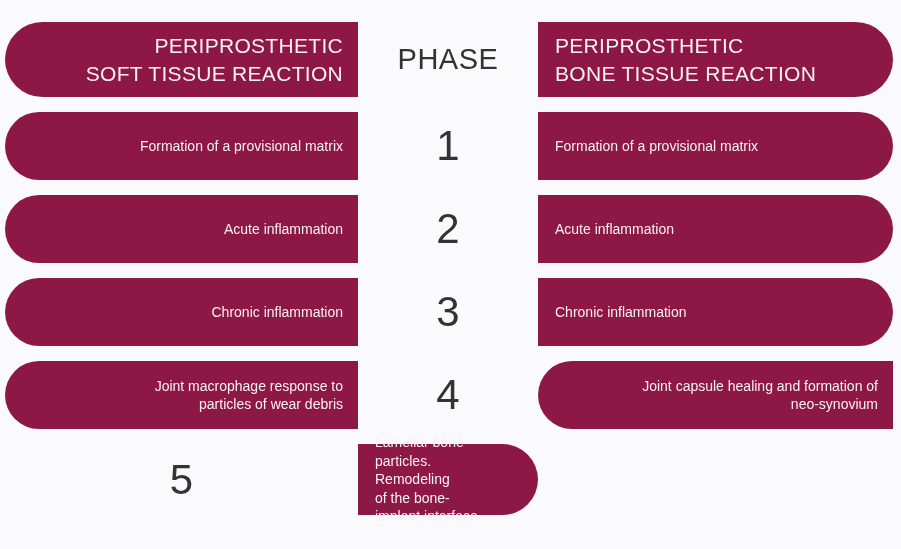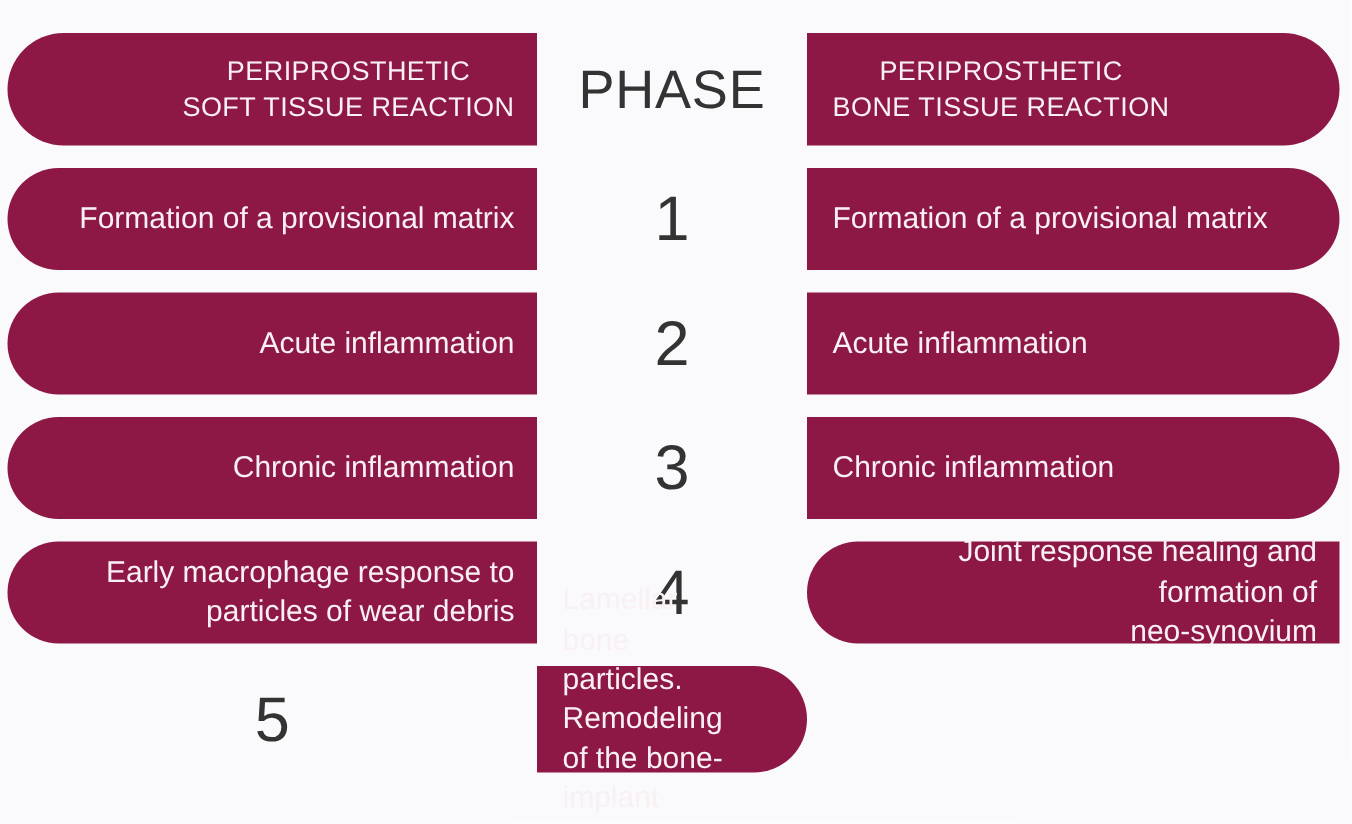--- a/index.html
+++ b/index.html
@@ -23,51 +23,50 @@
     grid-template-rows: 75px 68px 68px 68px 68px 71px;
     row-gap: 15px;
     column-gap: 0;
   }
   .box {
     background: var(--box, #8D1845);
     color: var(--box-text, #F9F0F4);
     display: flex;
     align-items: center;
     box-sizing: border-box;
-    font-size: 20px;
+    font-size: 14px;
     line-height: 1.32;
   }
   .box.left {
     border-radius: 999px 0 0 999px;
     justify-content: flex-end;
     text-align: right;
     padding: 0 15px 0 45px;
   }
   .box.right {
     border-radius: 0 999px 999px 0;
     justify-content: flex-start;
     text-align: left;
     padding: 0 45px 0 17px;
   }
   .box.header {
-    font-size: 18px;
+    font-size: 21px;
     letter-spacing: 0.3px;
-    text-align: center;
   }
   .box-text {
     white-space: pre-line;
   }
   .phase-cell {
     display: flex;
     align-items: center;
     justify-content: center;
     color: var(--phase-text, #333333);
   }
   .phase-title {
-    font-size: 36px;
+    font-size: 29px;
     letter-spacing: 0.5px;
   }
   .phase-number {
     font-size: 42px;
   }
 </style>
 </head>
 <body>
 
 <div class="canvas">
@@ -109,29 +108,29 @@
       <span class="box-text">Chronic inflammation</span>
     </div>
     <div class="phase-cell">
       <span class="phase-number">3</span>
     </div>
     <div class="box right">
       <span class="box-text">Chronic inflammation</span>
     </div>
 
     <div class="box left">
-      <span class="box-text">Early macrophage response to
+      <span class="box-text">Joint macrophage response to
 particles of wear debris</span>
     </div>
     <div class="phase-cell">
       <span class="phase-number">4</span>
     </div>
 
     <div class="box left">
-      <span class="box-text">Joint response healing and formation of
+      <span class="box-text">Joint capsule healing and formation of
 neo-synovium</span>
     </div>
     <div class="phase-cell">
       <span class="phase-number">5</span>
     </div>
     <div class="box right">
       <span class="box-text">Lamellar bone particles. Remodeling
 of the bone-implant interface</span>
     </div>
 

